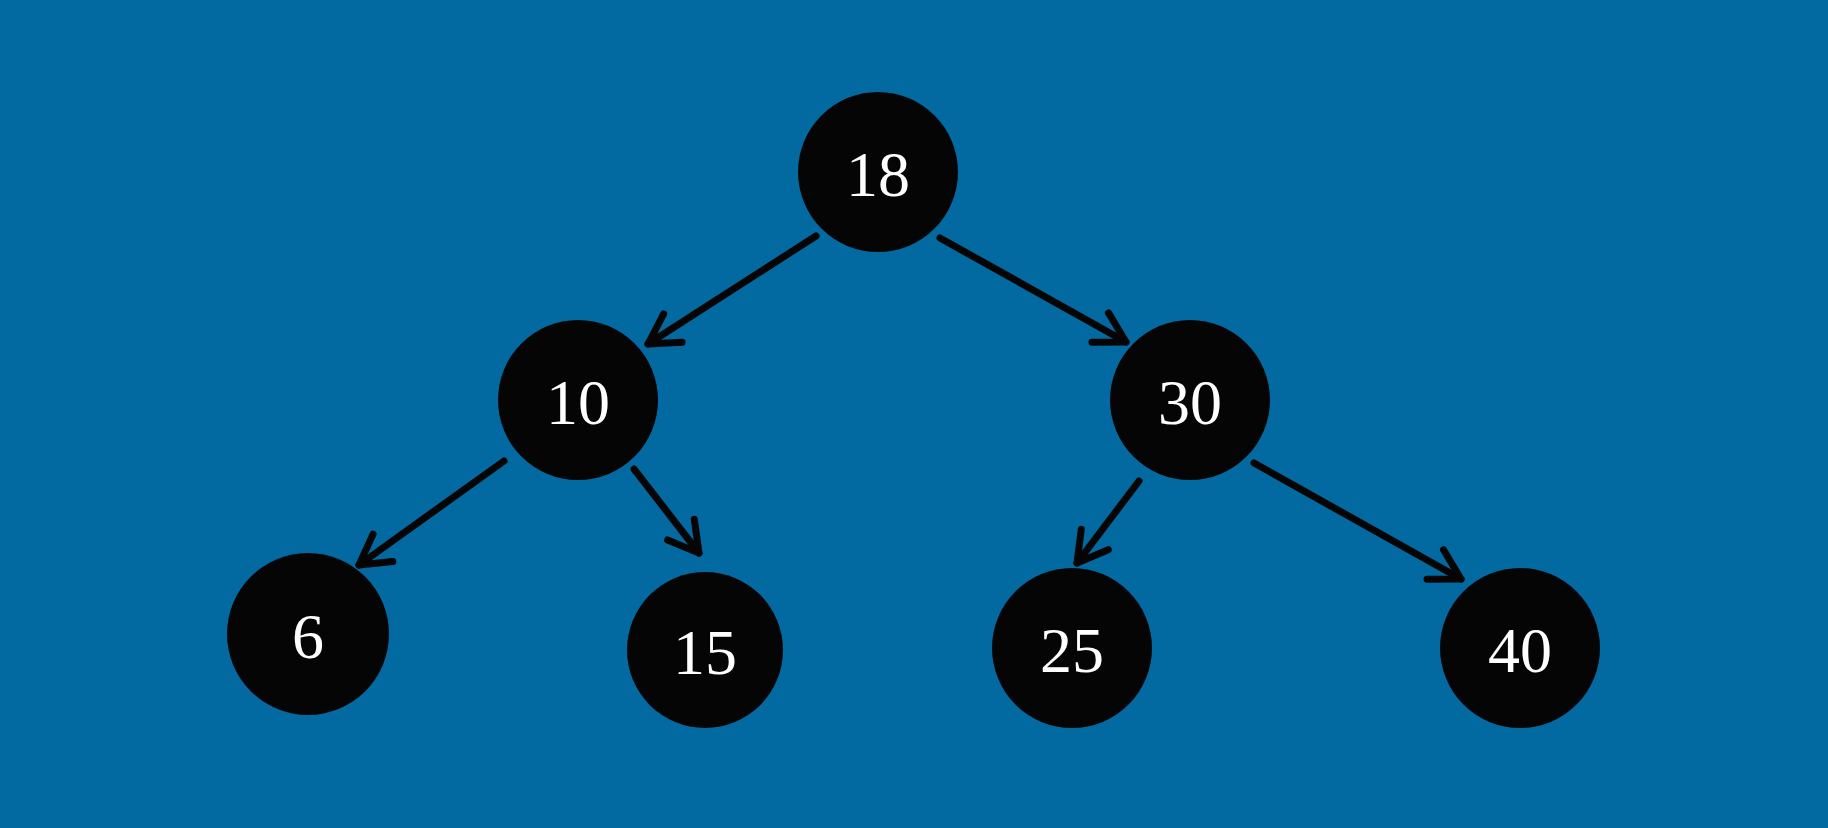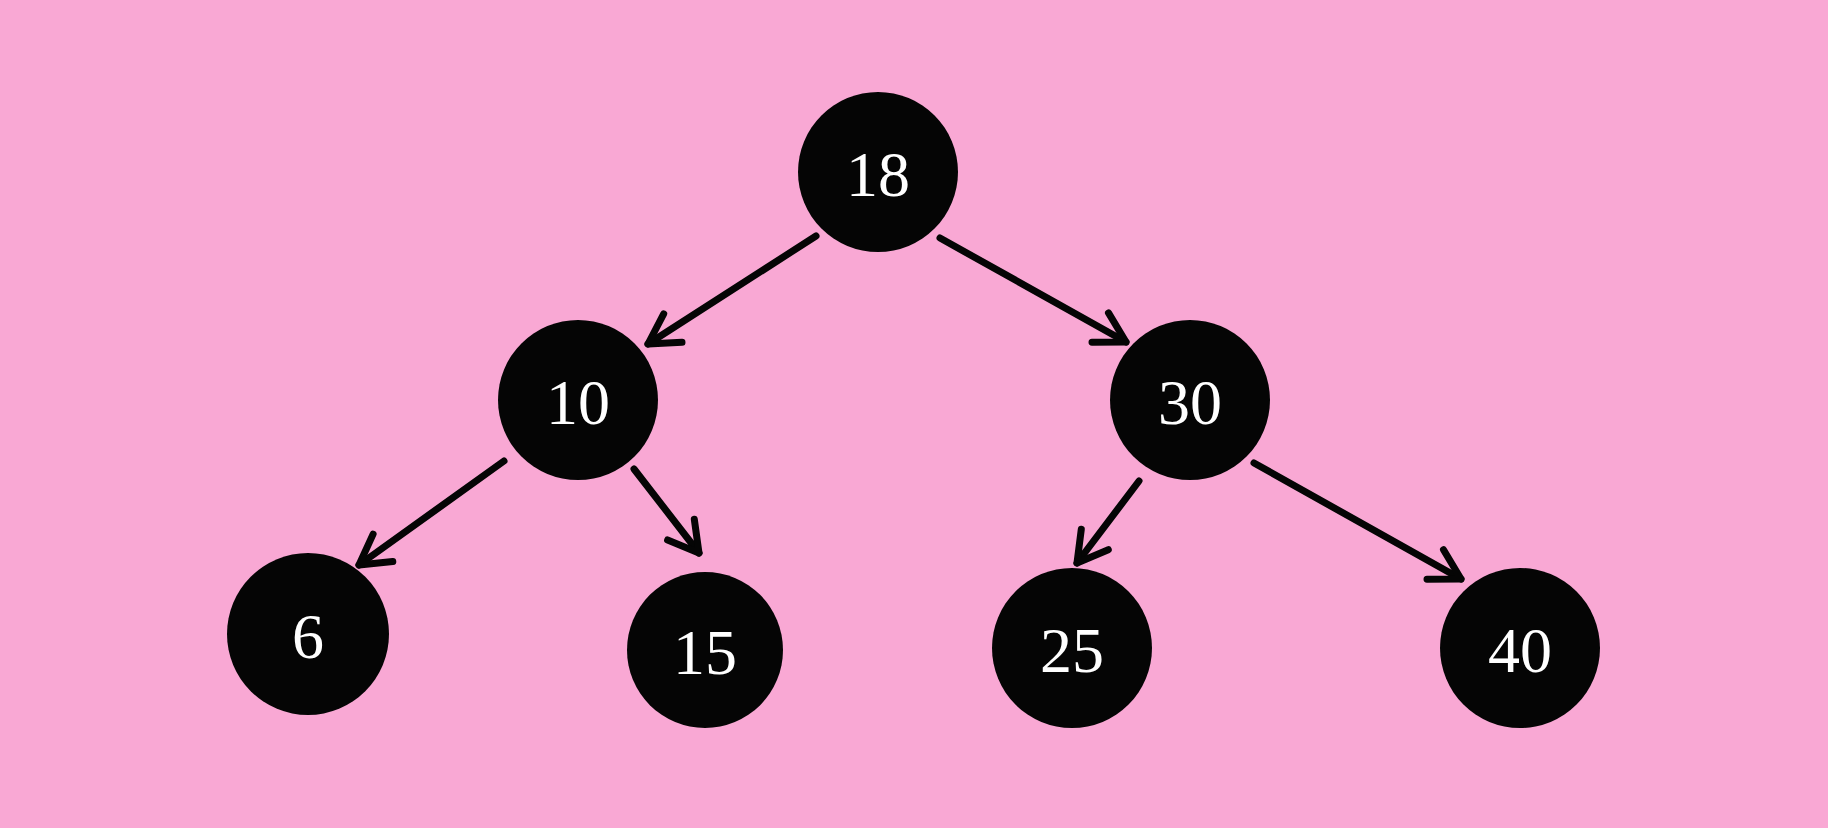--- a/index.html
+++ b/index.html
@@ -11,21 +11,21 @@
   body {
     width: 1828px;
     height: 828px;
     overflow: hidden;
     font-family: "Liberation Serif", "DejaVu Serif", serif;
   }
   #diagram-root {
     position: relative;
     width: 1828px;
     height: 828px;
-    background: #f9a8d4;
+    background: #0369a1;
   }
   svg#tree-canvas {
     position: absolute;
     top: 0;
     left: 0;
     width: 1828px;
     height: 828px;
     display: block;
   }
   .node-circle {

